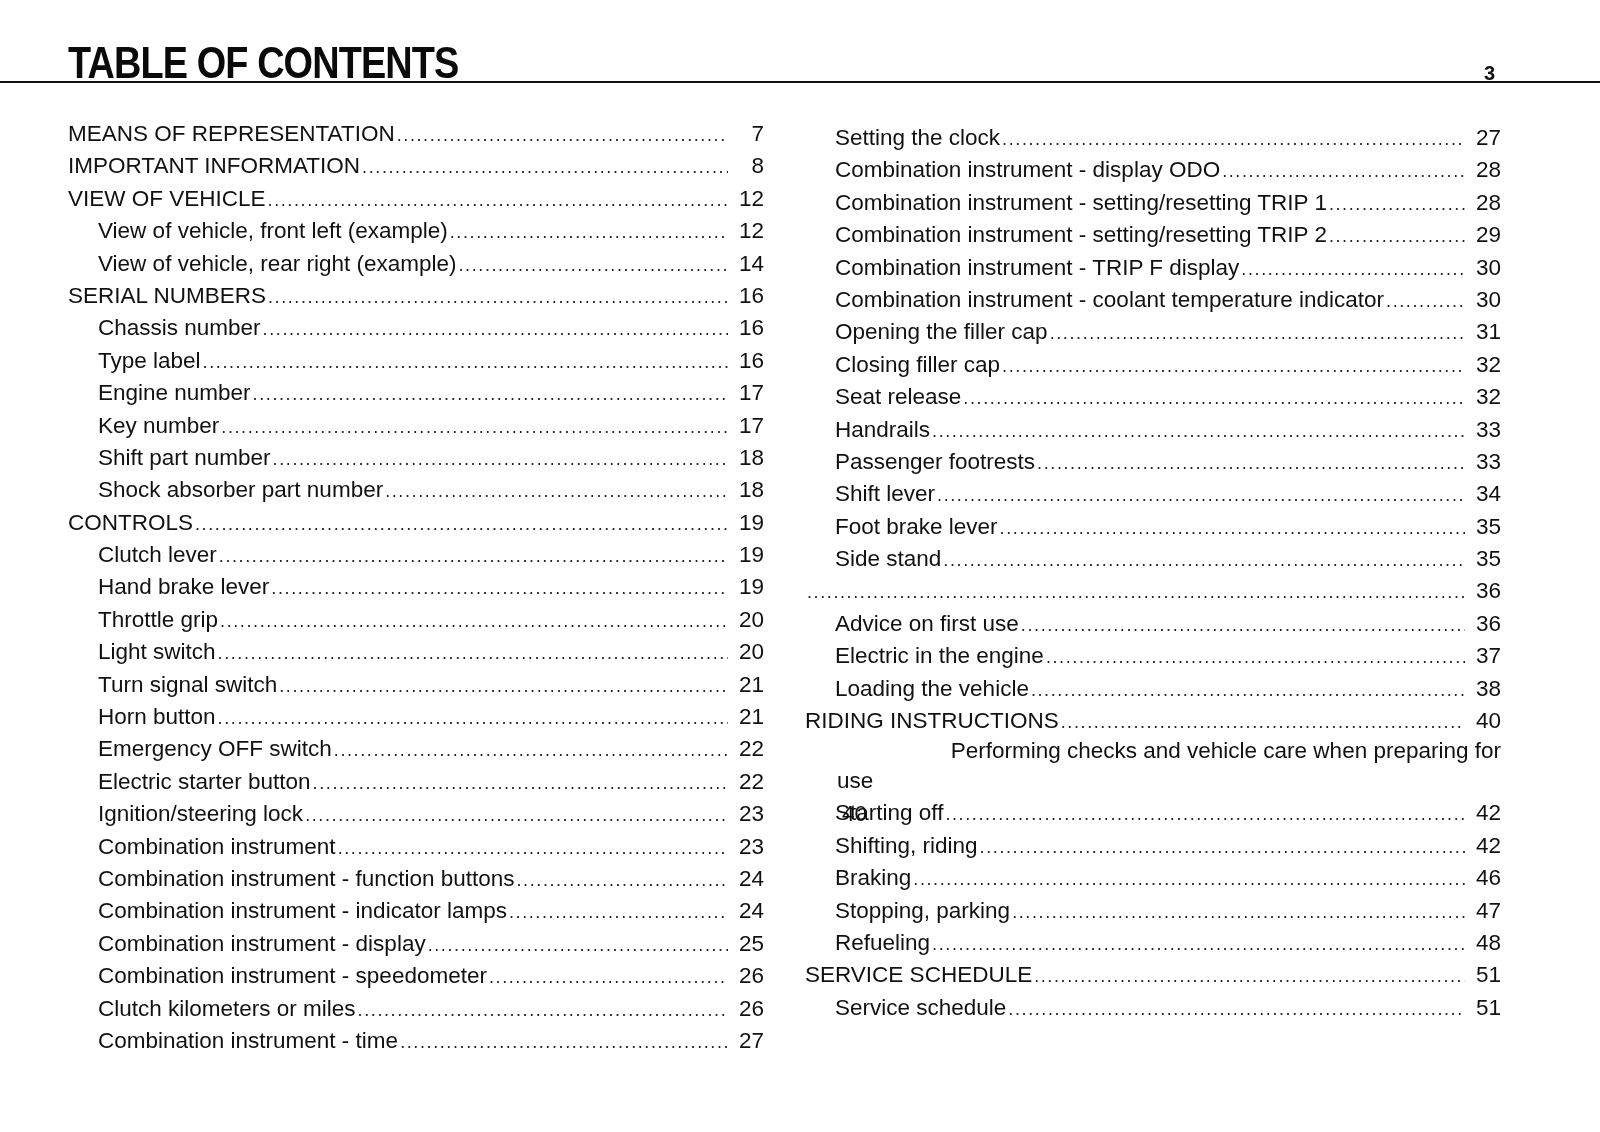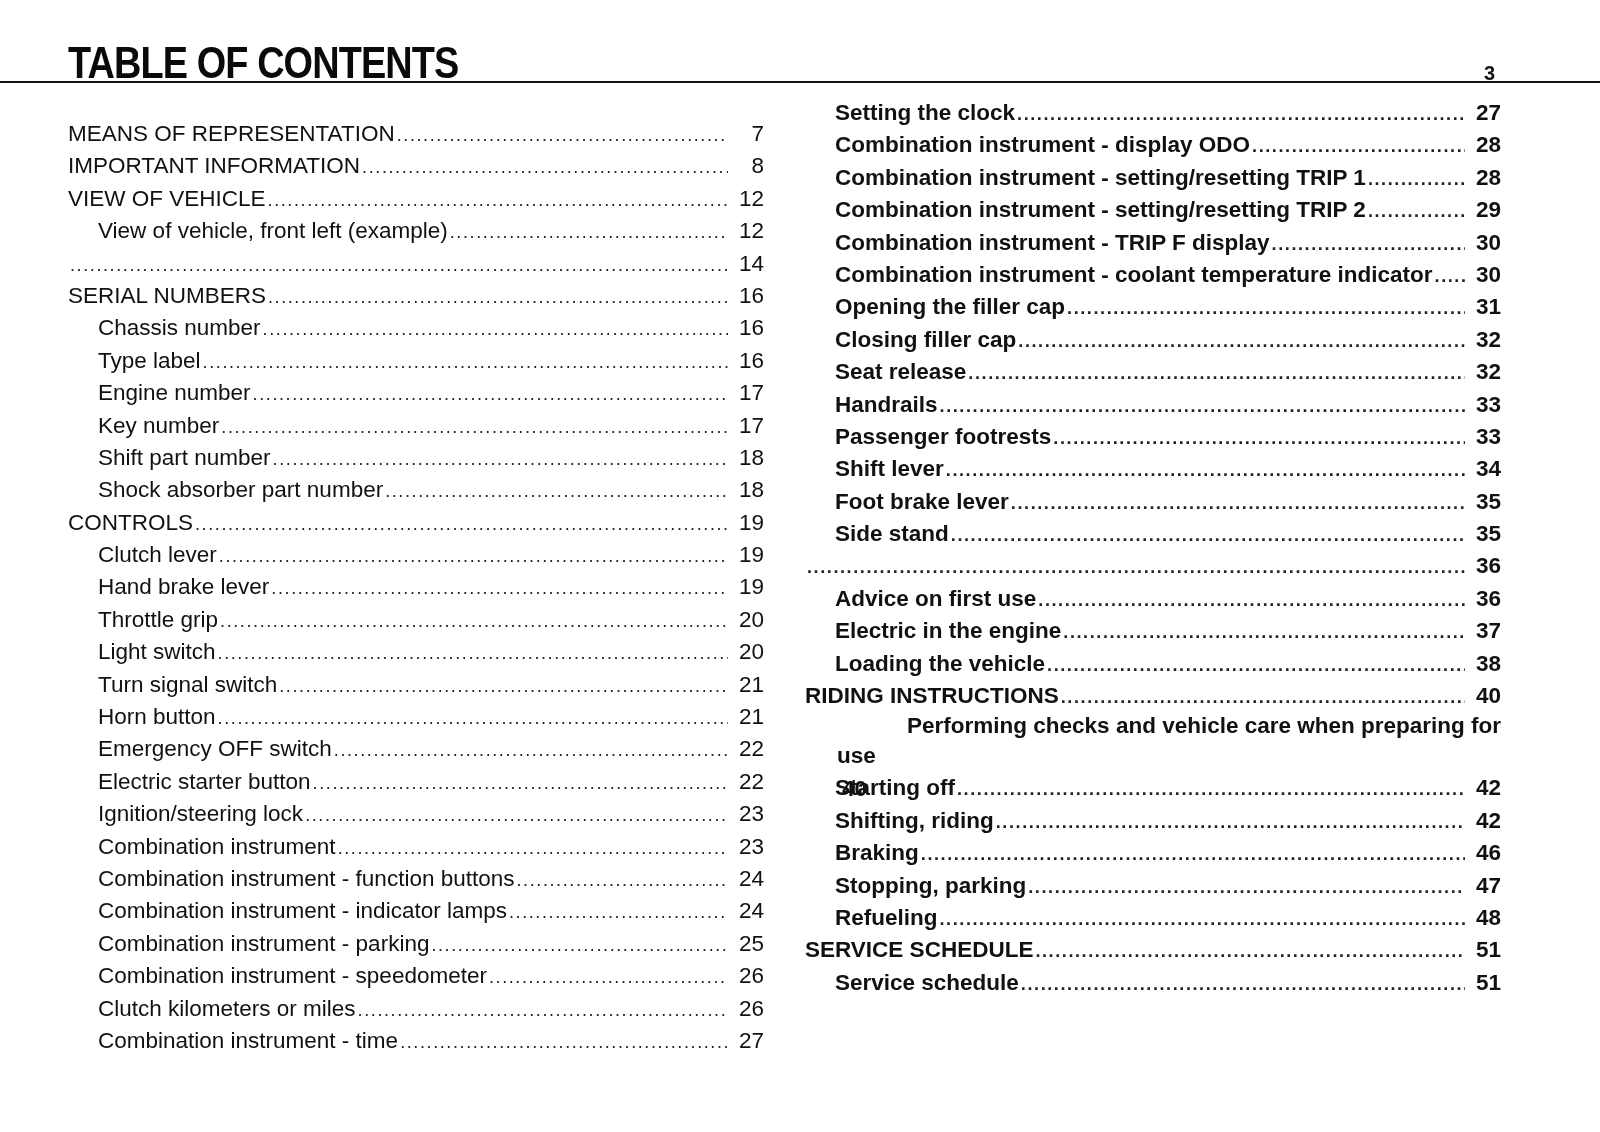--- a/index.html
+++ b/index.html
@@ -42,20 +42,21 @@
       <span class="label">VIEW OF VEHICLE</span>
       <span class="dots"></span>
       <span class="page">12</span>
     </div>
     <div class="entry sub">
       <span class="label">View of vehicle, front left (example)</span>
       <span class="dots"></span>
       <span class="page">12</span>
     </div>
     <div class="entry sub">
+      <span class="label">View of vehicle, rear right (example)</span>
       <span class="dots"></span>
       <span class="page">14</span>
     </div>
     <div class="entry">
       <span class="label">SERIAL NUMBERS</span>
       <span class="dots"></span>
       <span class="page">16</span>
     </div>
     <div class="entry sub">
       <span class="label">Chassis number</span>
@@ -146,41 +147,41 @@
       <span class="label">Combination instrument - function buttons</span>
       <span class="dots"></span>
       <span class="page">24</span>
     </div>
     <div class="entry sub">
       <span class="label">Combination instrument - indicator lamps</span>
       <span class="dots"></span>
       <span class="page">24</span>
     </div>
     <div class="entry sub">
-      <span class="label">Combination instrument - parking</span>
+      <span class="label">Combination instrument - display</span>
       <span class="dots"></span>
       <span class="page">25</span>
     </div>
     <div class="entry sub">
       <span class="label">Combination instrument - speedometer</span>
       <span class="dots"></span>
       <span class="page">26</span>
     </div>
     <div class="entry sub">
       <span class="label">Clutch kilometers or miles</span>
       <span class="dots"></span>
       <span class="page">26</span>
     </div>
     <div class="entry sub">
       <span class="label">Combination instrument - time</span>
       <span class="dots"></span>
       <span class="page">27</span>
     </div>
   </div>
-<div class="col right" id="rightcol" style="top: 97px; font-weight: bold;">
+<div class="col right" id="rightcol" style="top: 122px;">
     <div class="entry sub">
       <span class="label">Setting the clock</span>
       <span class="dots"></span>
       <span class="page">27</span>
     </div>
     <div class="entry sub">
       <span class="label">Combination instrument - display ODO</span>
       <span class="dots"></span>
       <span class="page">28</span>
     </div>

